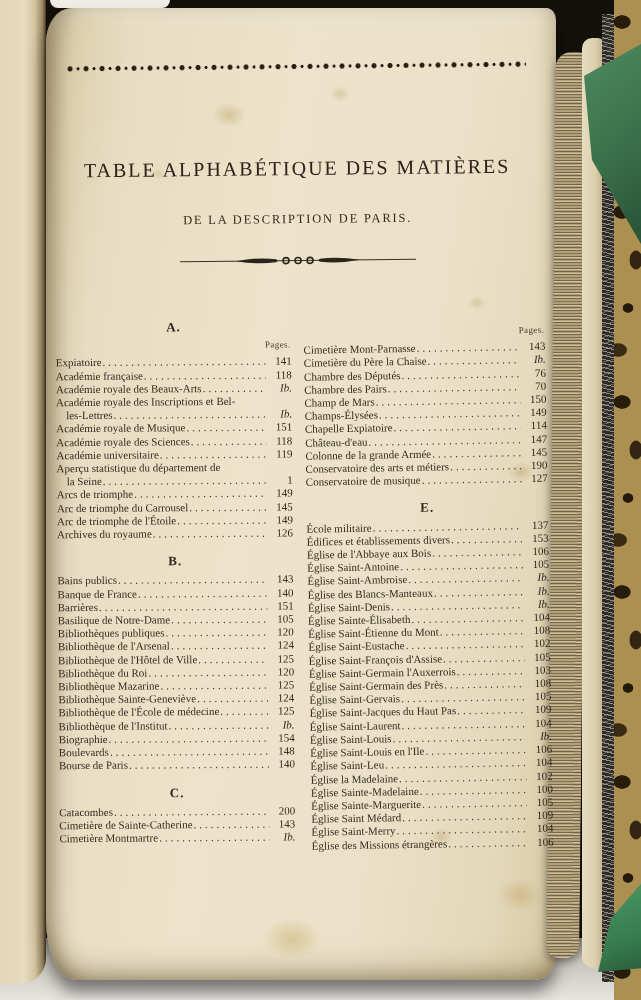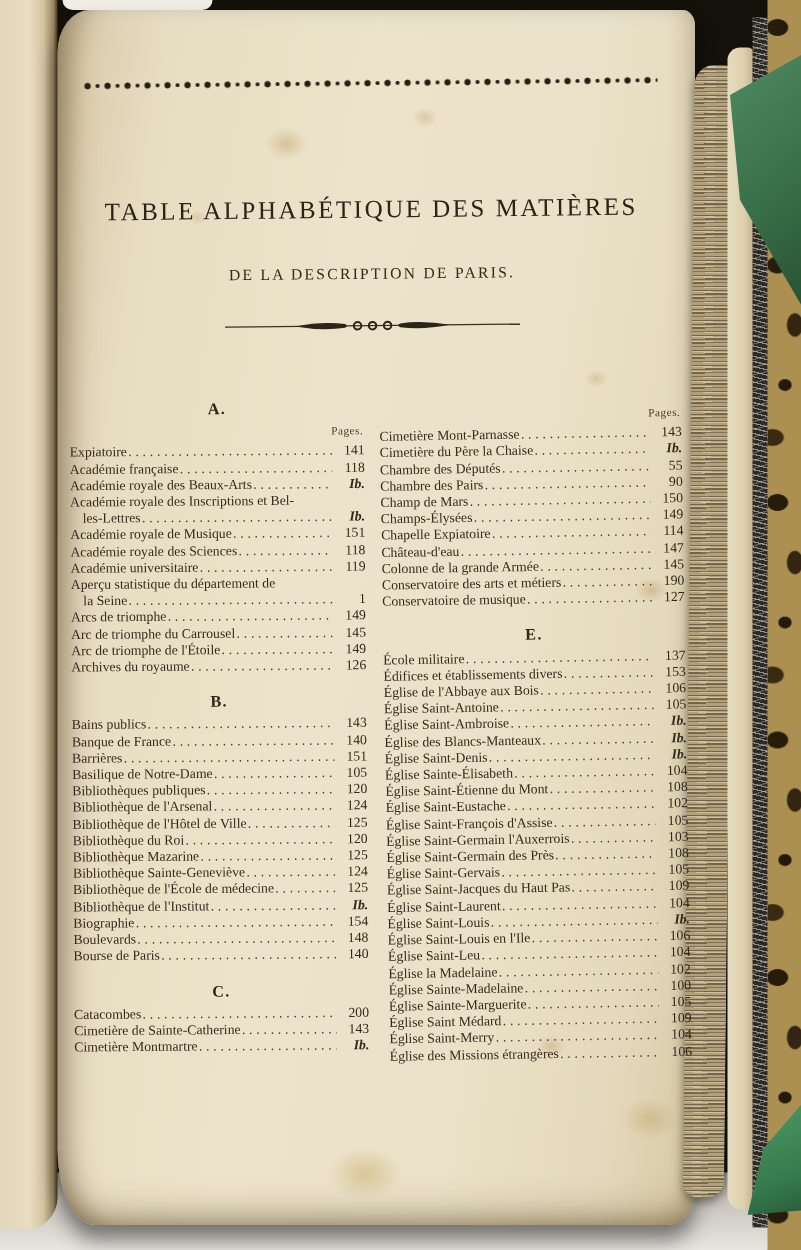--- a/index.html
+++ b/index.html
@@ -70,21 +70,21 @@
   .col-right{width:242px;padding-top:8px;transform:rotate(-.35deg);}
   .sec-header{text-align:center;font-size:13px;letter-spacing:1px;margin:14px 0 6px;font-weight:bold;color:#30261c;}
   .col .sec-header:first-child{margin-top:0;}
   .pages-row{text-align:right;font-size:9px;letter-spacing:.4px;color:#463b2d;margin-bottom:3px;padding-right:1px;}
   .entry{display:flex;align-items:baseline;white-space:nowrap;}
   .entry-pre{white-space:nowrap;}
   .entry.cont .lbl{padding-left:10px;}
   .dots{flex:1 1 auto;overflow:hidden;min-width:6px;letter-spacing:3px;color:#483d2f;padding:0 1px;}
   .dots::before{content:"................................................................";}
   .pg{flex:0 0 26px;text-align:right;color:#30271d;}
-  .it{font-style:italic;font-weight:bold;}
+  .it{font-style:italic;}
 </style>
 </head>
 <body>
 
 <div class="surface-bottom"></div>
 <div class="verso-page"></div>
 <div class="white-wedge"></div>
 <div class="main-page"></div>
 <div class="fore-edge"></div>
 <div class="flyleaf-edge"></div>
@@ -282,26 +282,26 @@
           <span class="pg">143</span>
         </div>
         <div class="entry">
           <span class="lbl">Cimetière du Père la Chaise</span>
           <span class="dots"></span>
           <span class="pg it">Ib.</span>
         </div>
         <div class="entry">
           <span class="lbl">Chambre des Députés</span>
           <span class="dots"></span>
-          <span class="pg">55</span>
+          <span class="pg">76</span>
         </div>
         <div class="entry">
           <span class="lbl">Chambre des Pairs</span>
           <span class="dots"></span>
-          <span class="pg">90</span>
+          <span class="pg">70</span>
         </div>
         <div class="entry">
           <span class="lbl">Champ de Mars</span>
           <span class="dots"></span>
           <span class="pg">150</span>
         </div>
         <div class="entry">
           <span class="lbl">Champs-Élysées</span>
           <span class="dots"></span>
           <span class="pg">149</span>

